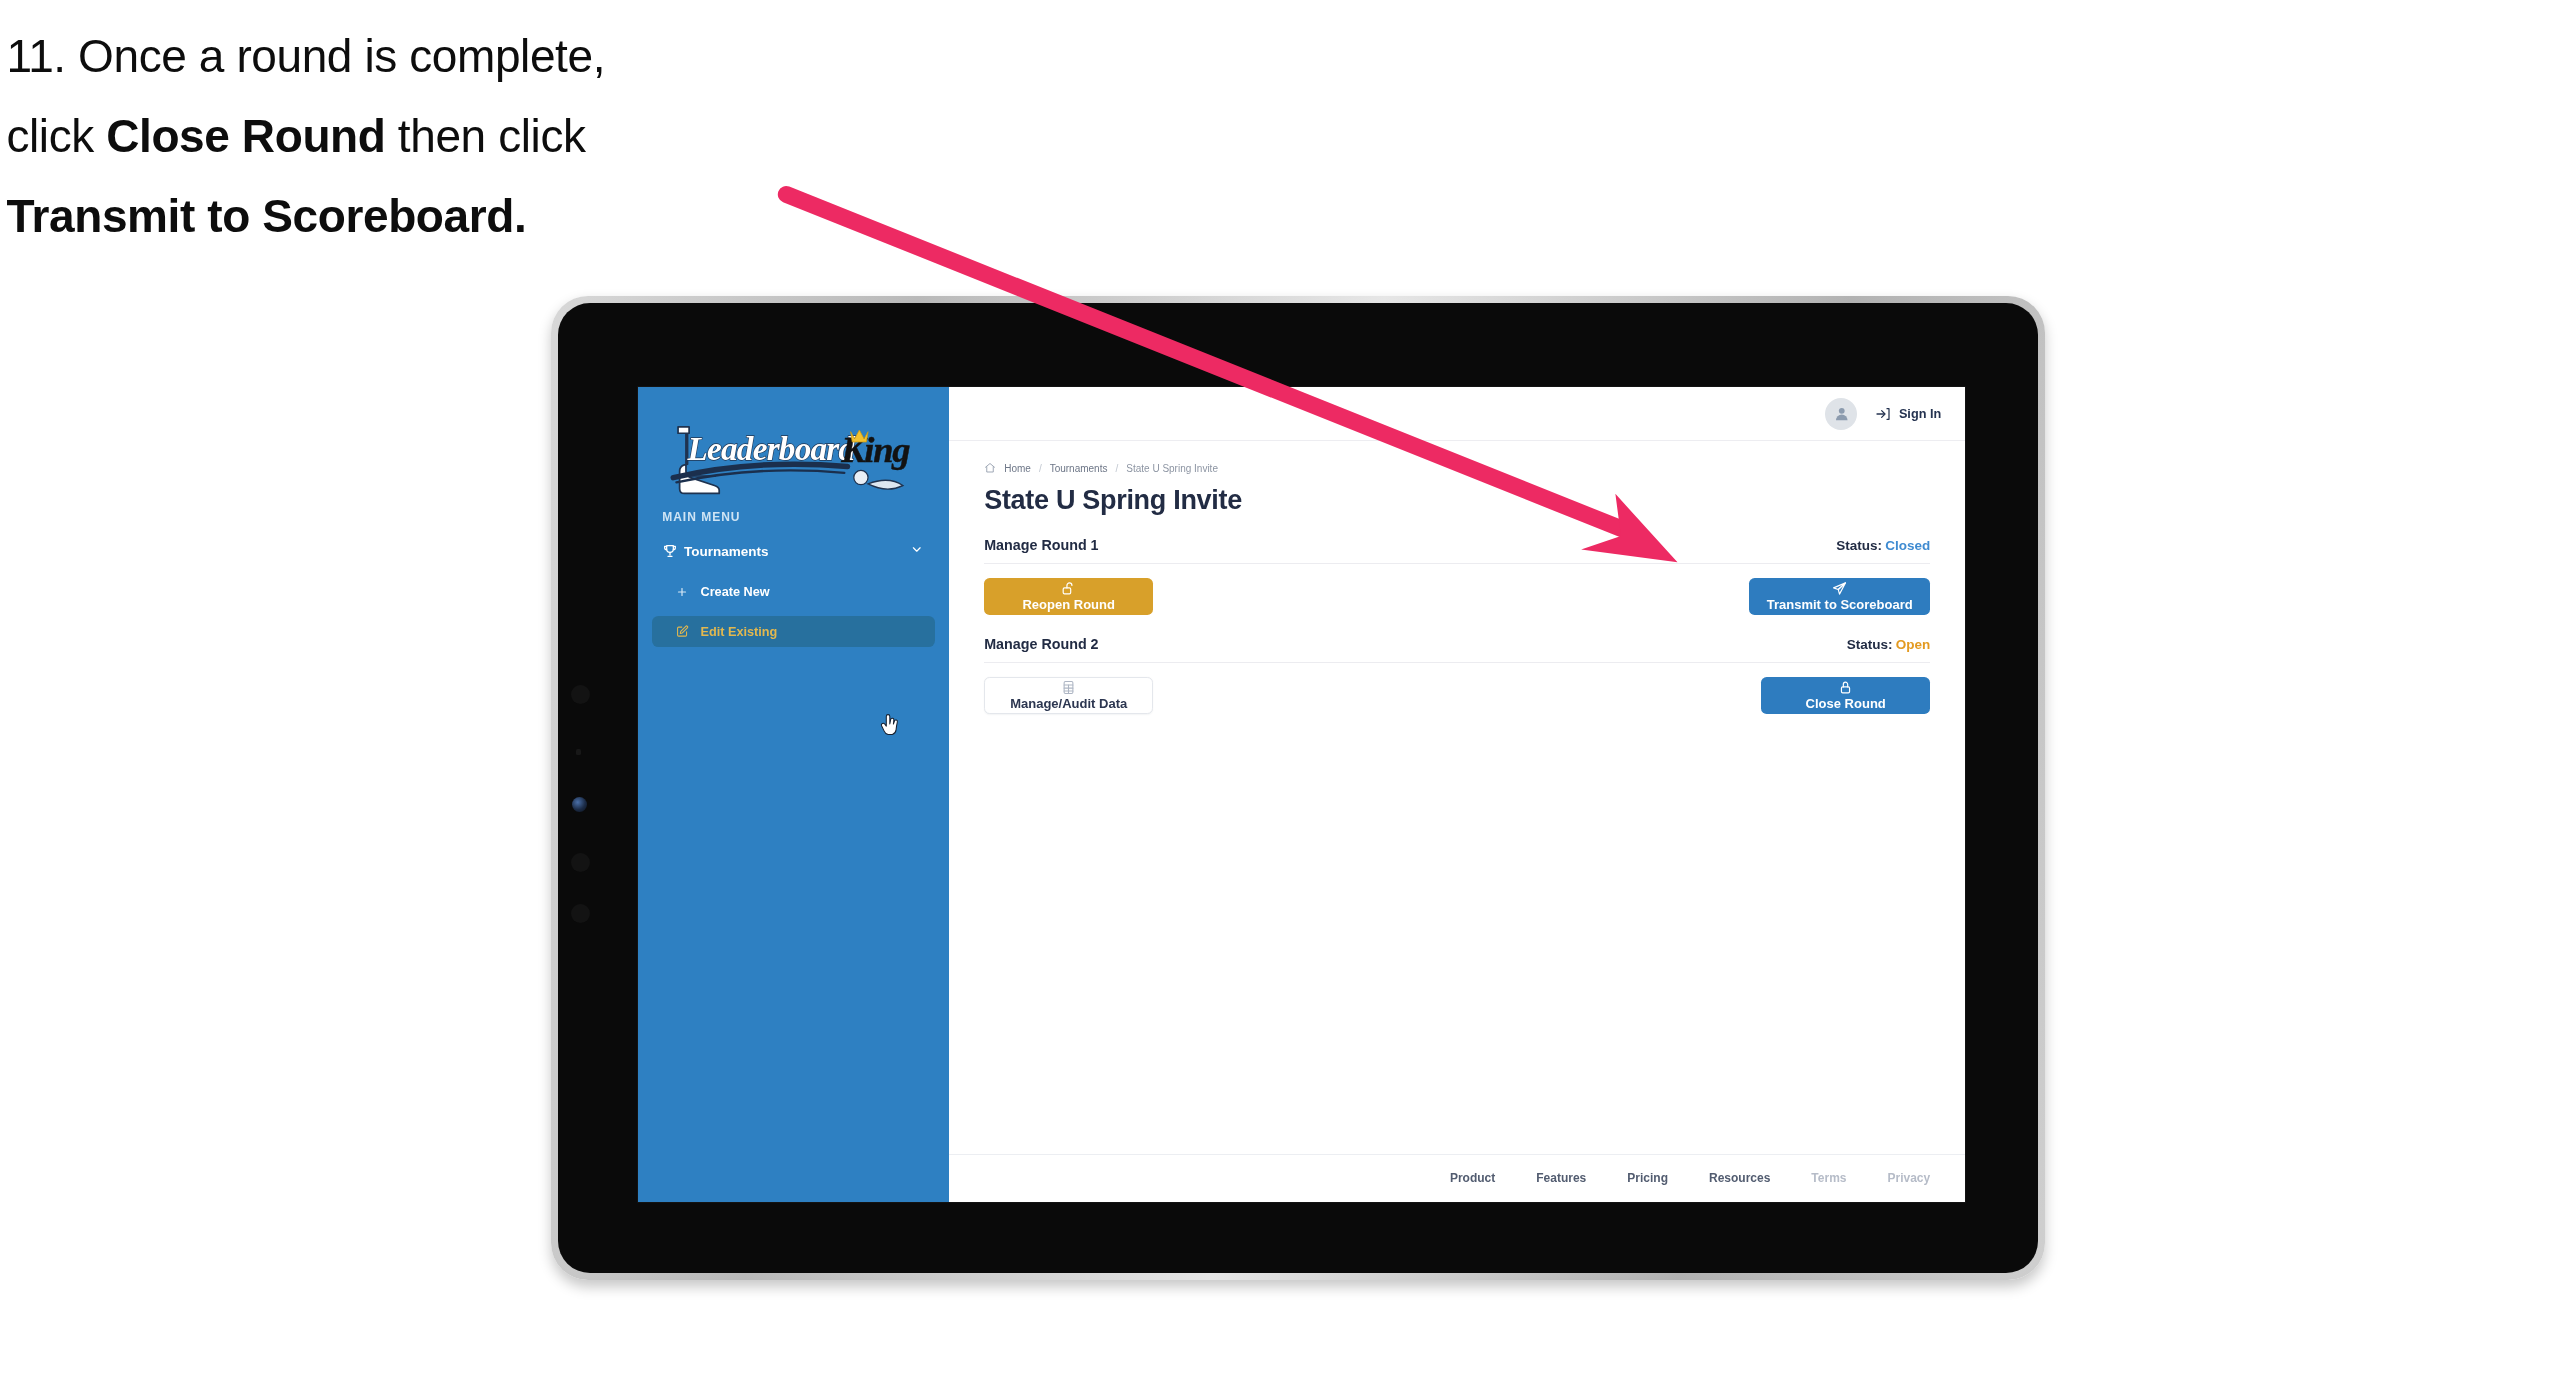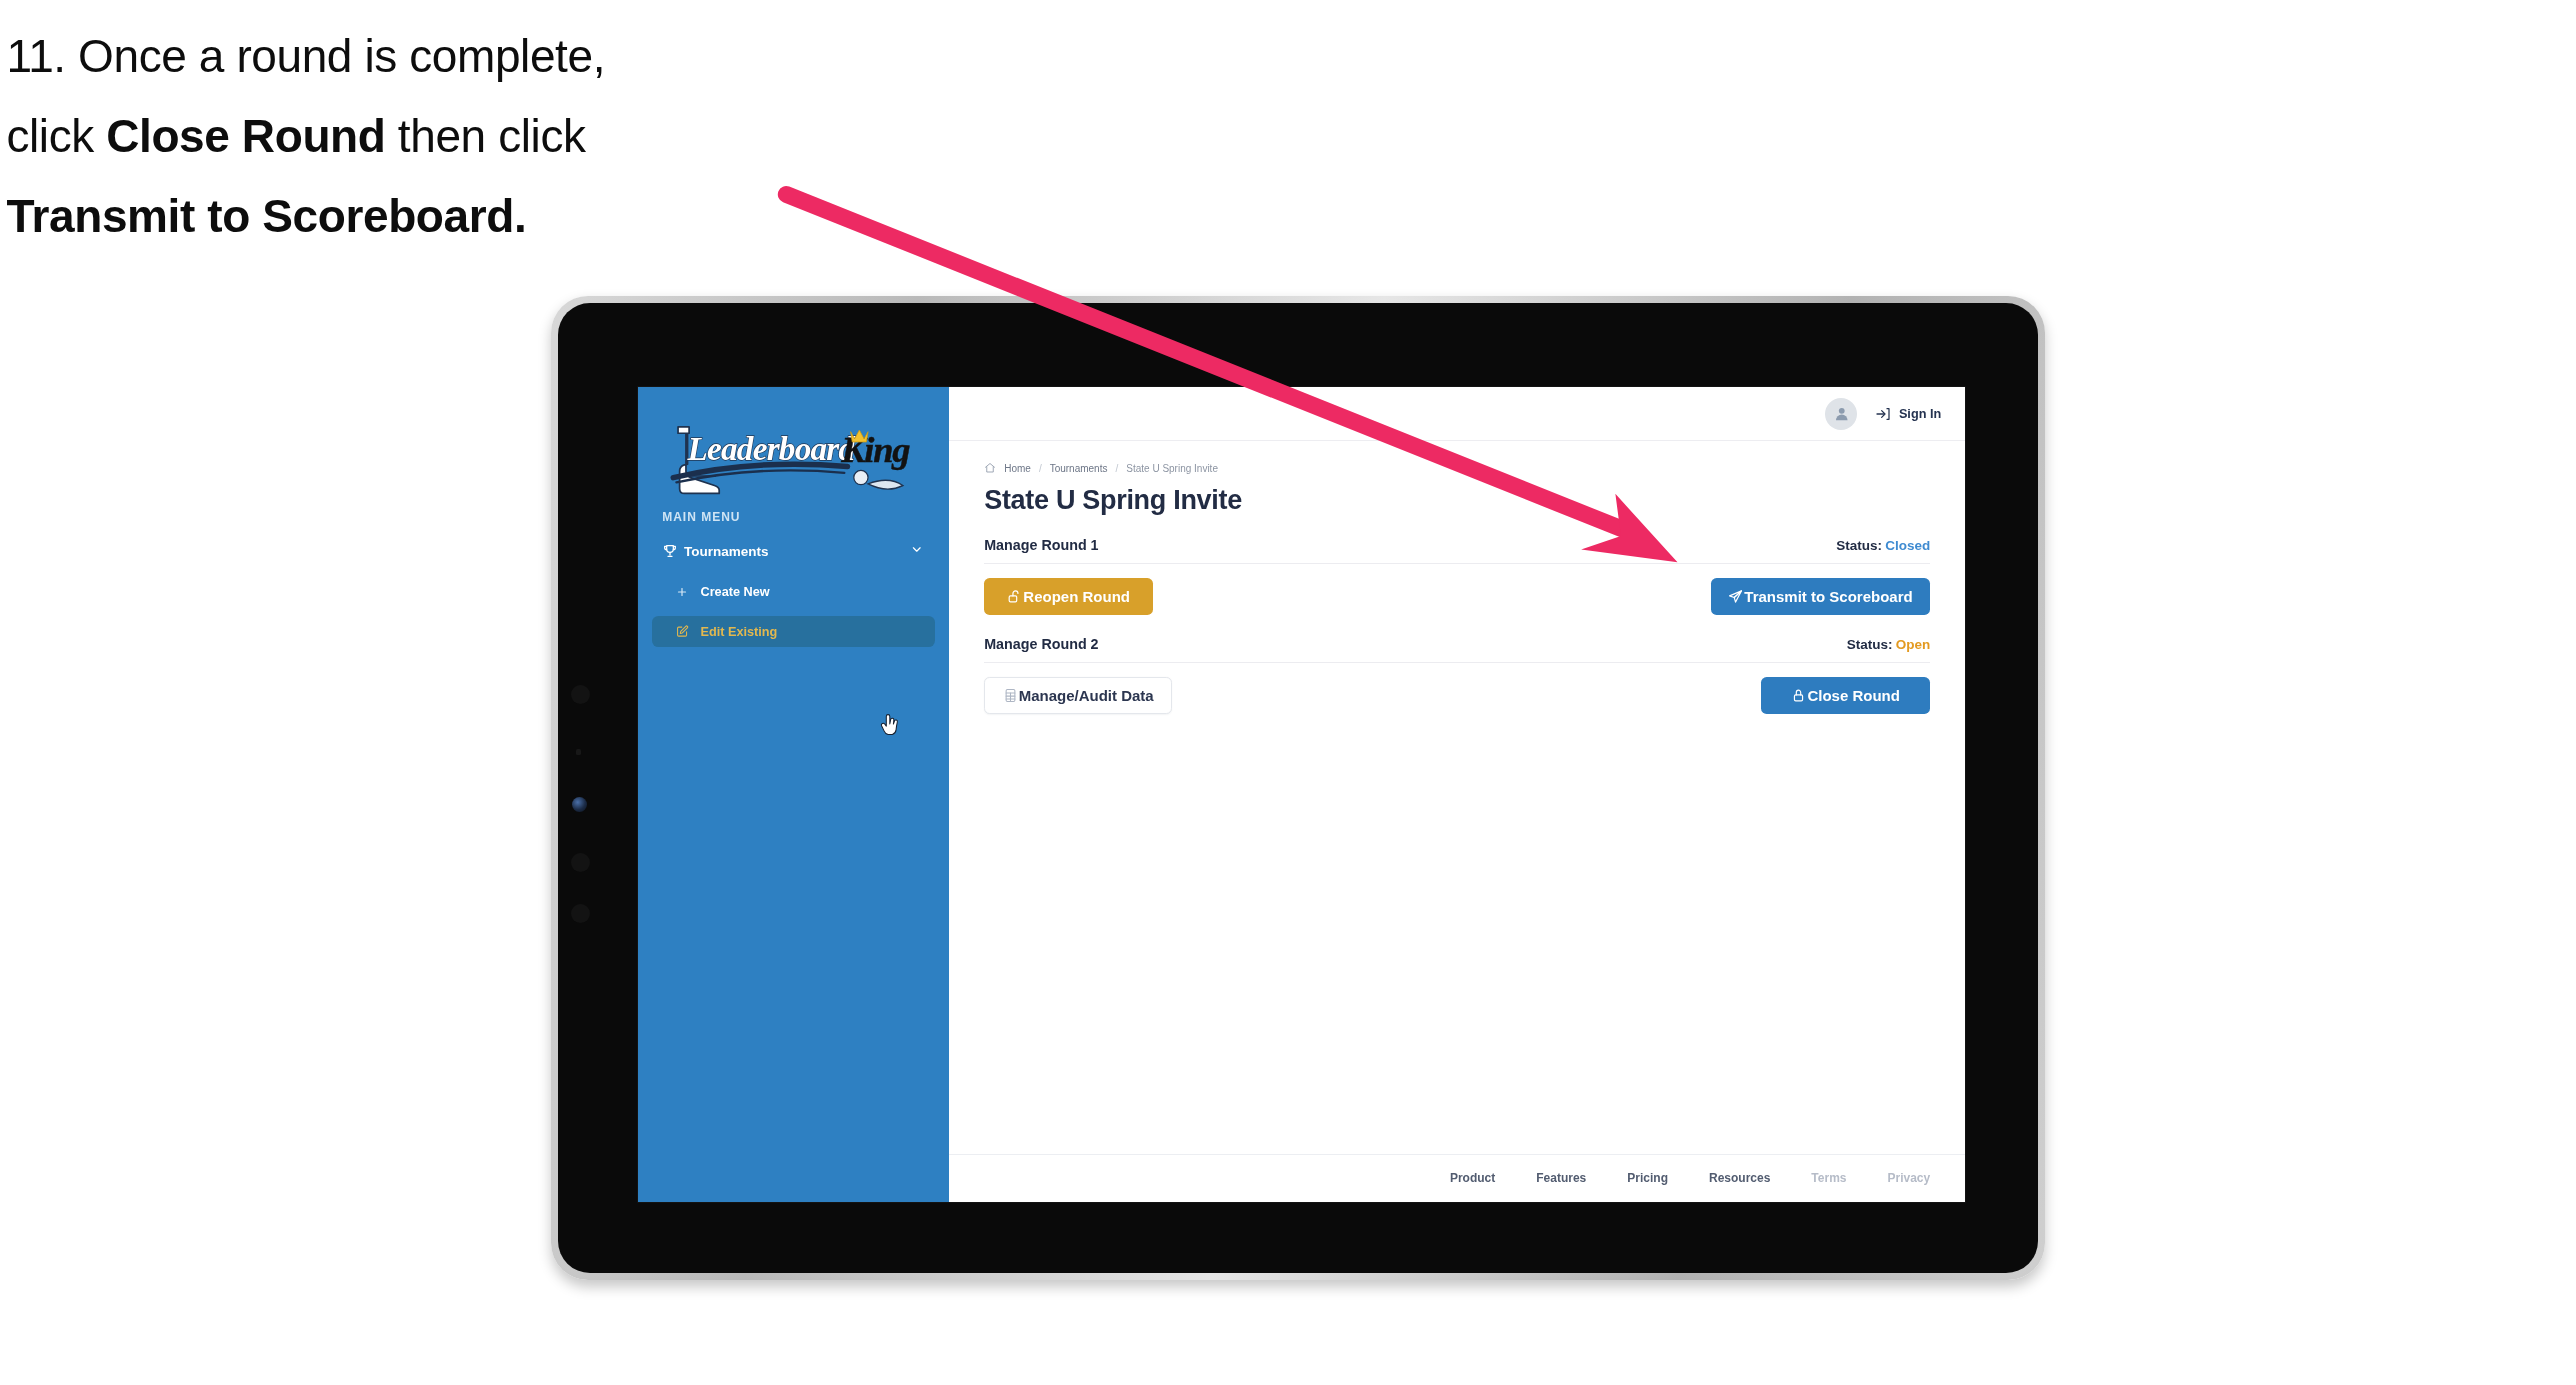--- a/index.html
+++ b/index.html
@@ -153,26 +153,27 @@
   .round-status .val { margin-left: 3.2px; }
   .val.closed { color:#3F8BD1; }
   .val.open   { color:#E39A21; }
   .val.pending{ color:#222c44; }
 
   .round-actions { display:flex; align-items:center; justify-content:space-between; padding-top: 14.3px; }
 
   .btn {
     display:inline-flex; align-items:center; gap:1px;
     border-radius: 5.6px;
-    font-size: 15px; font-weight:700;
+    font-size: 13px; font-weight:700;
     padding: 0 17.5px;
     height: 37px;
     border: none;
     white-space: nowrap;
     font-family: "Liberation Sans", sans-serif;
+    flex-direction: column;
   }
   .btn svg { display:block; flex:0 0 auto; }
   .btn-gold  { background:#D8A02A; color:#ffffff; min-width: 169px; justify-content:center; }
   .btn-blue  { background:#2E7CBF; color:#ffffff; min-width: 169px; justify-content:center;text-align:right; }
   .btn-ghost {
     background:#ffffff; color:#2c3650;
     border:0.8px solid #e4e7ec; min-width:169px; justify-content:center;
     box-shadow: 0 0.8px 1.6px rgba(20,30,60,0.05);
   }
 

